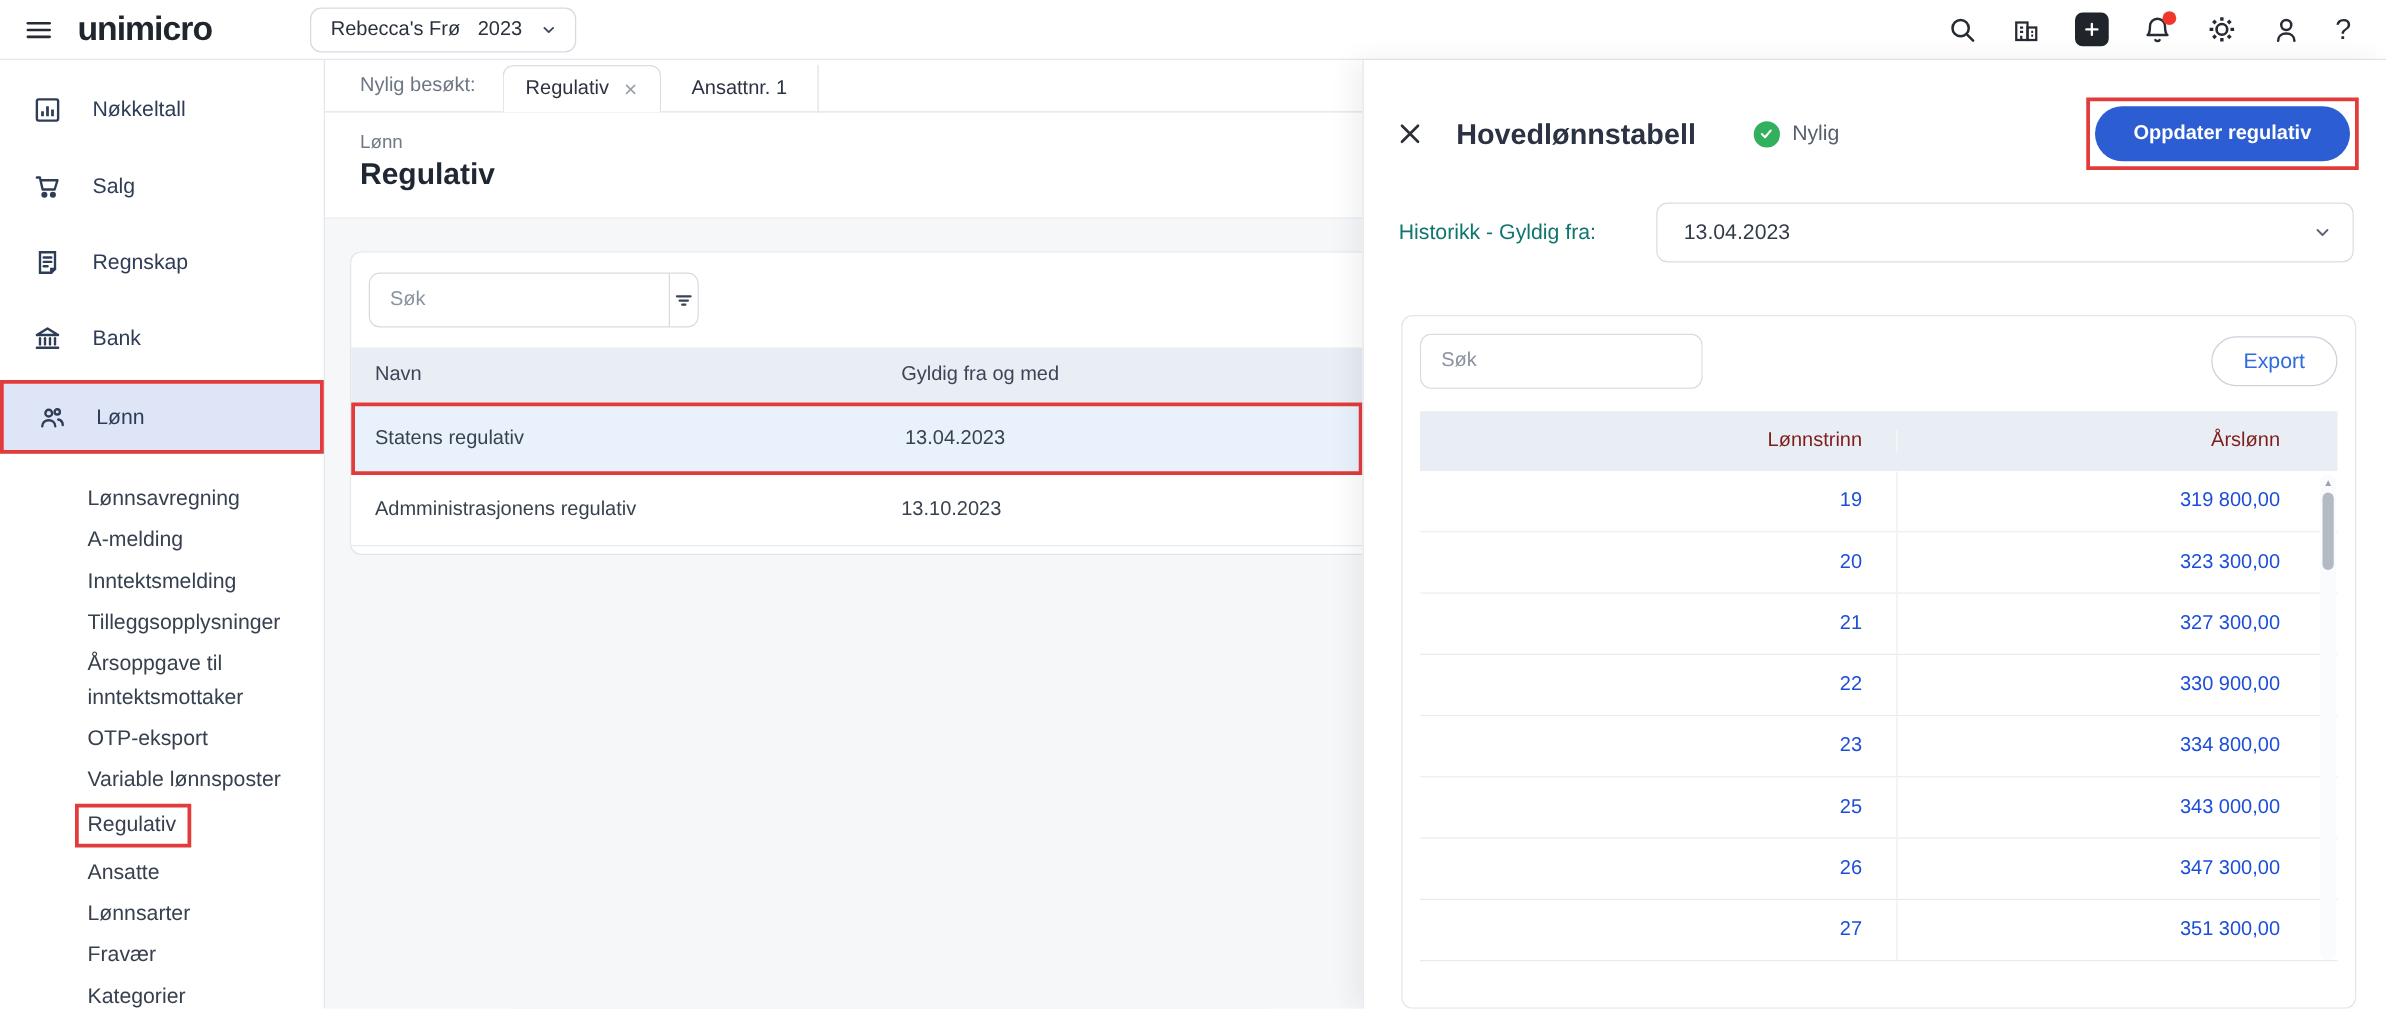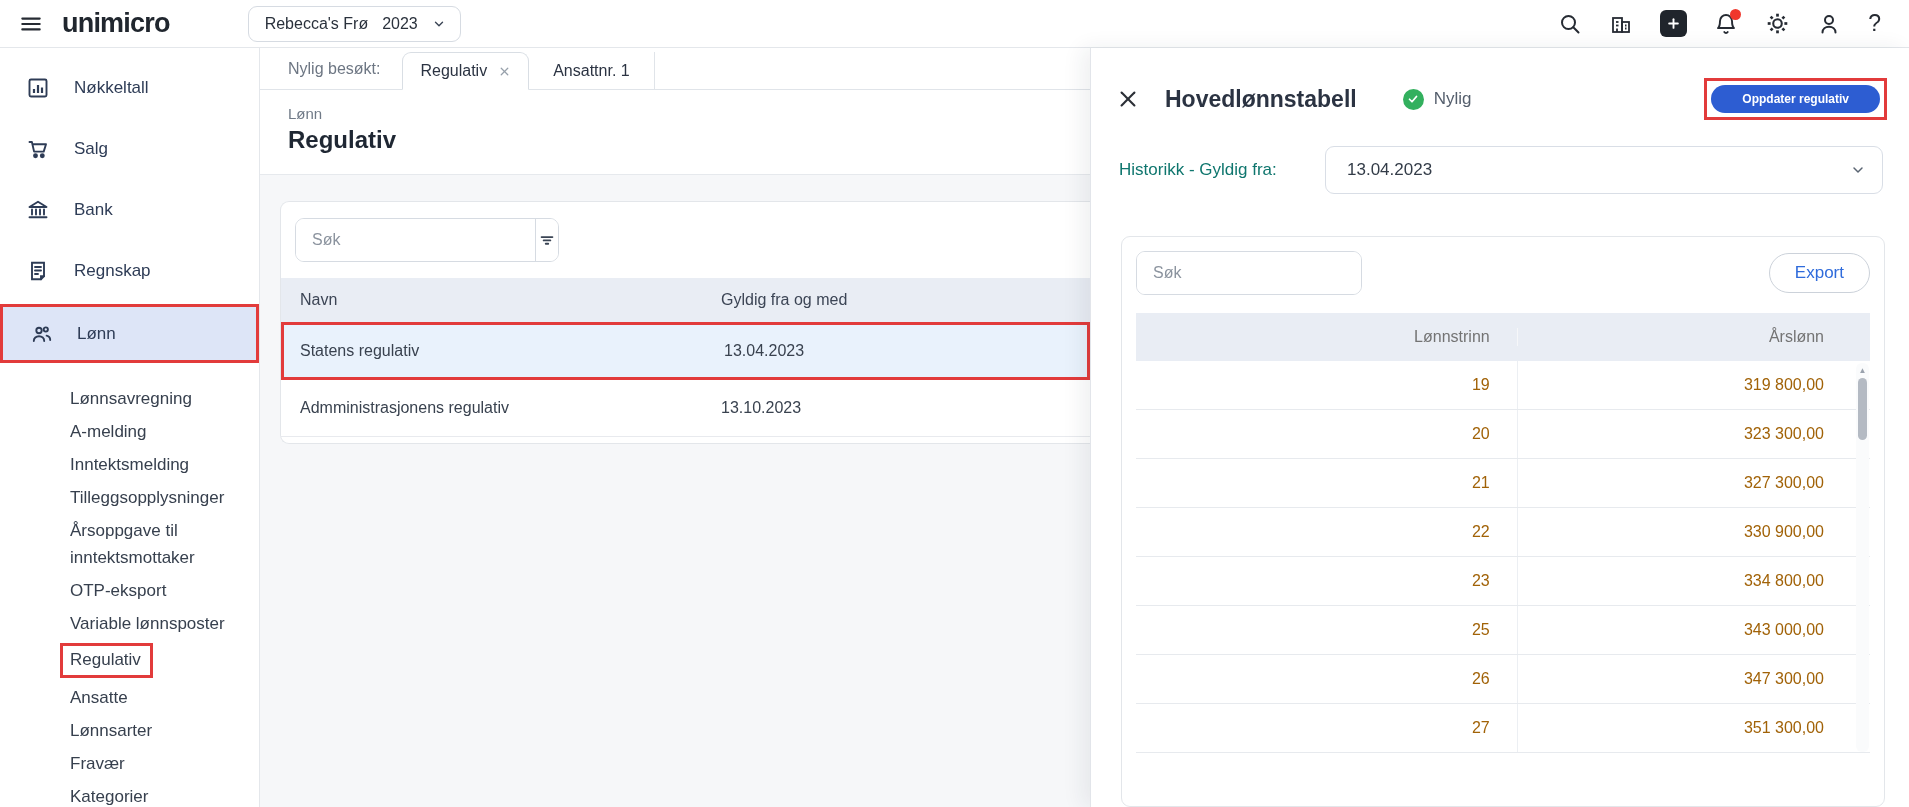--- a/index.html
+++ b/index.html
@@ -74,42 +74,42 @@
   
   .panel { width:819px; flex:0 0 819px; background:#fff; border-left:1px solid #e2e5ea;
            box-shadow:-8px 0 20px rgba(35,43,60,0.07); display:flex; flex-direction:column; min-height:0; }
   .panel-head { display:flex; align-items:center; padding:30px 22px 0 26px; }
   .close-btn { color:#2b2f36; }
   .panel-title { font-size:23px; font-weight:600; color:#2b3342; margin-left:26px; }
   .status-badge { display:flex; align-items:center; gap:10px; margin-left:46px; font-size:17px; color:#555f6d; }
   .check-circle { width:21px; height:21px; border-radius:50%; background:var(--status_green,#33b05e);
                   display:flex; align-items:center; justify-content:center; }
   .red-wrap { margin-left:auto; border:3px solid var(--annotation_red,#e23b3b); padding:4px; }
-  .btn-primary { height:28px; padding:0 31px; border:none; border-radius:22px; background:var(--accent_blue,#2d5dd2);
-                 color:#fff; font-size:12px; font-weight:700; cursor:pointer; font-family:"Liberation Sans", sans-serif; }
+  .btn-primary { height:44px; padding:0 31px; border:none; border-radius:22px; background:var(--accent_blue,#2d5dd2);
+                 color:#fff; font-size:16px; font-weight:700; cursor:pointer; font-family:"Liberation Sans", sans-serif; }
 
   .history-row { display:flex; align-items:center; padding:26px 26px 0 28px; }
   .history-label { font-size:17px; color:#0f766e; width:206px; flex:0 0 206px; }
   .select-box { flex:1; height:48px; border:1px solid #d9dee6; border-radius:9px; background:#fff; cursor:pointer;
                 display:flex; align-items:center; justify-content:space-between; padding:0 16px 0 21px;
                 font-size:17px; color:#333c48; }
 
   .panel-card { margin:42px 24px 0 30px; border:1px solid #e3e6ea; border-radius:9px; background:#fff;
                 padding:14px 14px 0 14px; flex:1; overflow:hidden; display:flex; flex-direction:column; }
   .pc-toprow { display:flex; align-items:center; justify-content:space-between; }
   .export-btn { height:40px; padding:0 25px; border:1px solid #ccd2da; border-radius:20px; background:#fff;
                 color:var(--link_blue,#2f6bdb); font-size:17px; cursor:pointer; font-family:"Liberation Sans", sans-serif; }
 
   .ptable { margin-top:18px; position:relative; }
   .pt-head { display:grid; grid-template-columns:52% 1fr; height:48px; align-items:center;
-             background:var(--table_header_bg,#e9edf4); font-size:16px; color:#737373; font-weight:500; }
+             background:var(--table_header_bg,#e9edf4); font-size:16px; color:#7f1d1d; font-weight:500; }
   .pt-head .hc1 { text-align:right; padding-right:27px; border-right:1px solid #f6f7f9; cursor:pointer; }
   .pt-head .hc2 { text-align:right; padding-right:46px; cursor:pointer; }
   .pt-row { display:grid; grid-template-columns:52% 1fr; height:49px; align-items:center;
-            border-bottom:1px solid #e7eaee; font-size:16px; color:#a16207; background:#fff; cursor:pointer; }
+            border-bottom:1px solid #e7eaee; font-size:16px; color:#1d4ed8; background:#fff; cursor:pointer; }
   .pt-row .c1 { text-align:right; padding-right:27px; border-right:1px solid #eceff3; line-height:47px; height:100%; }
   .pt-row .c2 { text-align:right; padding-right:46px; }
   .pt-scroll { position:absolute; top:50px; right:1px; width:13px; bottom:1px; background:#fafbfc; border-radius:6px; }
   .pt-scroll .up-arrow { height:15px; display:flex; align-items:center; justify-content:center; font-size:8px;
                          color:#9aa2ad; cursor:pointer; }
   .pt-scroll .thumb { width:9px; margin:0 auto; height:62px; background:#b4bac3; border-radius:5px; cursor:grab; }
 </style>
 </head>
 <body>
 
@@ -203,39 +203,39 @@
       </div>
       <div class="side-item">
         <svg width="24" height="24" viewBox="0 0 24 24" fill="none" stroke="#2e3c56" stroke-width="1.9" stroke-linecap="round" stroke-linejoin="round">
             <path d="M3.5 5h2.4l2.2 9.6h9.6L20 7.2H7"></path>
             <circle cx="9.5" cy="18.8" r="1.5" fill="#2e3c56"></circle>
             <circle cx="16.3" cy="18.8" r="1.5" fill="#2e3c56"></circle>
           </svg>
         <span>Salg</span>
       </div>
       <div class="side-item">
+        <svg width="24" height="24" viewBox="0 0 24 24" fill="none" stroke="#2e3c56" stroke-width="1.9" stroke-linecap="round">
+            <path d="M6 3.8h12v13.4l-3 3H6z"></path>
+            <line x1="9" y1="8" x2="15" y2="8"></line>
+            <line x1="9" y1="11.5" x2="15" y2="11.5"></line>
+            <line x1="9" y1="15" x2="12" y2="15"></line>
+            <path d="M15 20.2v-3h3"></path>
+          </svg>
+        <span>Regnskap</span>
+      </div>
+      <div class="side-item">
         <svg width="24" height="24" viewBox="0 0 24 24" fill="none" stroke="#2e3c56" stroke-width="1.9" stroke-linecap="round" stroke-linejoin="round">
             <path d="M3.5 9L12 3.8 20.5 9z"></path>
             <line x1="6" y1="11.5" x2="6" y2="16.5"></line>
             <line x1="10" y1="11.5" x2="10" y2="16.5"></line>
             <line x1="14" y1="11.5" x2="14" y2="16.5"></line>
             <line x1="18" y1="11.5" x2="18" y2="16.5"></line>
             <line x1="3.5" y1="19.2" x2="20.5" y2="19.2"></line>
           </svg>
         <span>Bank</span>
-      </div>
-      <div class="side-item">
-        <svg width="24" height="24" viewBox="0 0 24 24" fill="none" stroke="#2e3c56" stroke-width="1.9" stroke-linecap="round">
-            <path d="M6 3.8h12v13.4l-3 3H6z"></path>
-            <line x1="9" y1="8" x2="15" y2="8"></line>
-            <line x1="9" y1="11.5" x2="15" y2="11.5"></line>
-            <line x1="9" y1="15" x2="12" y2="15"></line>
-            <path d="M15 20.2v-3h3"></path>
-          </svg>
-        <span>Regnskap</span>
       </div>
       <div class="side-item active annotated">
         <svg width="24" height="24" viewBox="0 0 24 24" fill="none" stroke="#2e3c56" stroke-width="1.9" stroke-linecap="round">
             <circle cx="10" cy="8.5" r="2.7"></circle>
             <path d="M4.8 19c0-3 2.3-4.8 5.2-4.8s5.2 1.8 5.2 4.8"></path>
             <circle cx="16.8" cy="7.5" r="2.1"></circle>
             <path d="M17.6 13.6c2 .4 3.6 2 3.6 4.4"></path>
           </svg>
         <span>Lønn</span>
       </div>

